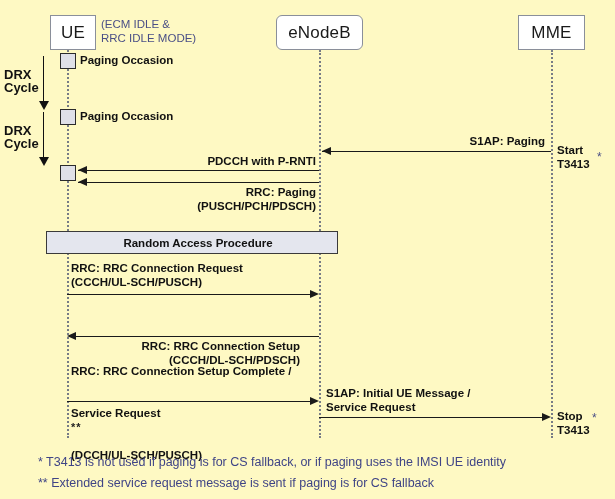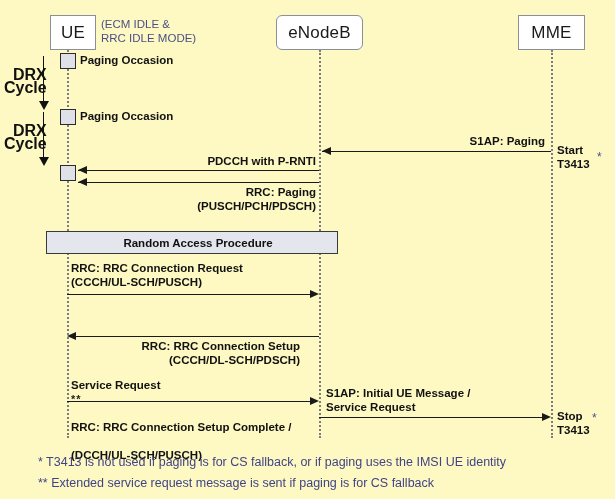--- a/index.html
+++ b/index.html
@@ -58,26 +58,25 @@
     position: absolute;
     font-size: 11.5px;
     color: #111111;
     font-weight: bold;
     white-space: nowrap;
   }
 
   
   .drx-label {
     position: absolute;
-    font-size: 16px;
+    font-size: 13px;
     font-weight: bold;
     color: #111111;
     line-height: 13px;
     white-space: pre-line;
-    text-align: right;
   }
   .drx-arrow {
     position: absolute;
     width: 0;
     border-left: 1.6px solid #111111;
   }
   .drx-arrow::after {
     content: "";
     position: absolute;
     left: -5px;
@@ -226,25 +225,25 @@
 (CCCH/UL-SCH/PUSCH)</div>
   <div class="msg-line" style="left:67px; top:294px; width:243px;"></div>
   <div class="arrowhead right" style="left:310px; top:289.5px;"></div>
 
   <div class="msg-label right-align" style="left:80px; top:303px; width:220px;margin-top:36px;">RRC: RRC Connection Setup
 (CCCH/DL-SCH/PDSCH)</div>
   <div class="msg-line" style="left:76px; top:336px; width:243px;"></div>
   <div class="arrowhead left" style="left:67px; top:331.5px;"></div>
 
   <div class="msg-label" style="left:71px; top:350px; width:262px;">
+    <div>RRC: RRC Connection Setup Complete /</div>
     <div>
       <span>Service Request</span>
       <span class="inline-star">**</span>
     </div>
-    <div>RRC: RRC Connection Setup Complete /</div>
     <div>(DCCH/UL-SCH/PUSCH)</div>
   </div>
   <div class="msg-line" style="left:67px; top:401px; width:243px;"></div>
   <div class="arrowhead right" style="left:310px; top:396.5px;"></div>
 
   <div class="msg-label" style="left:326px; top:386px; width:215px;">S1AP: Initial UE Message /
 Service Request</div>
   <div class="msg-line" style="left:319px; top:417px; width:223px;"></div>
   <div class="arrowhead right" style="left:542px; top:412.5px;"></div>
 

